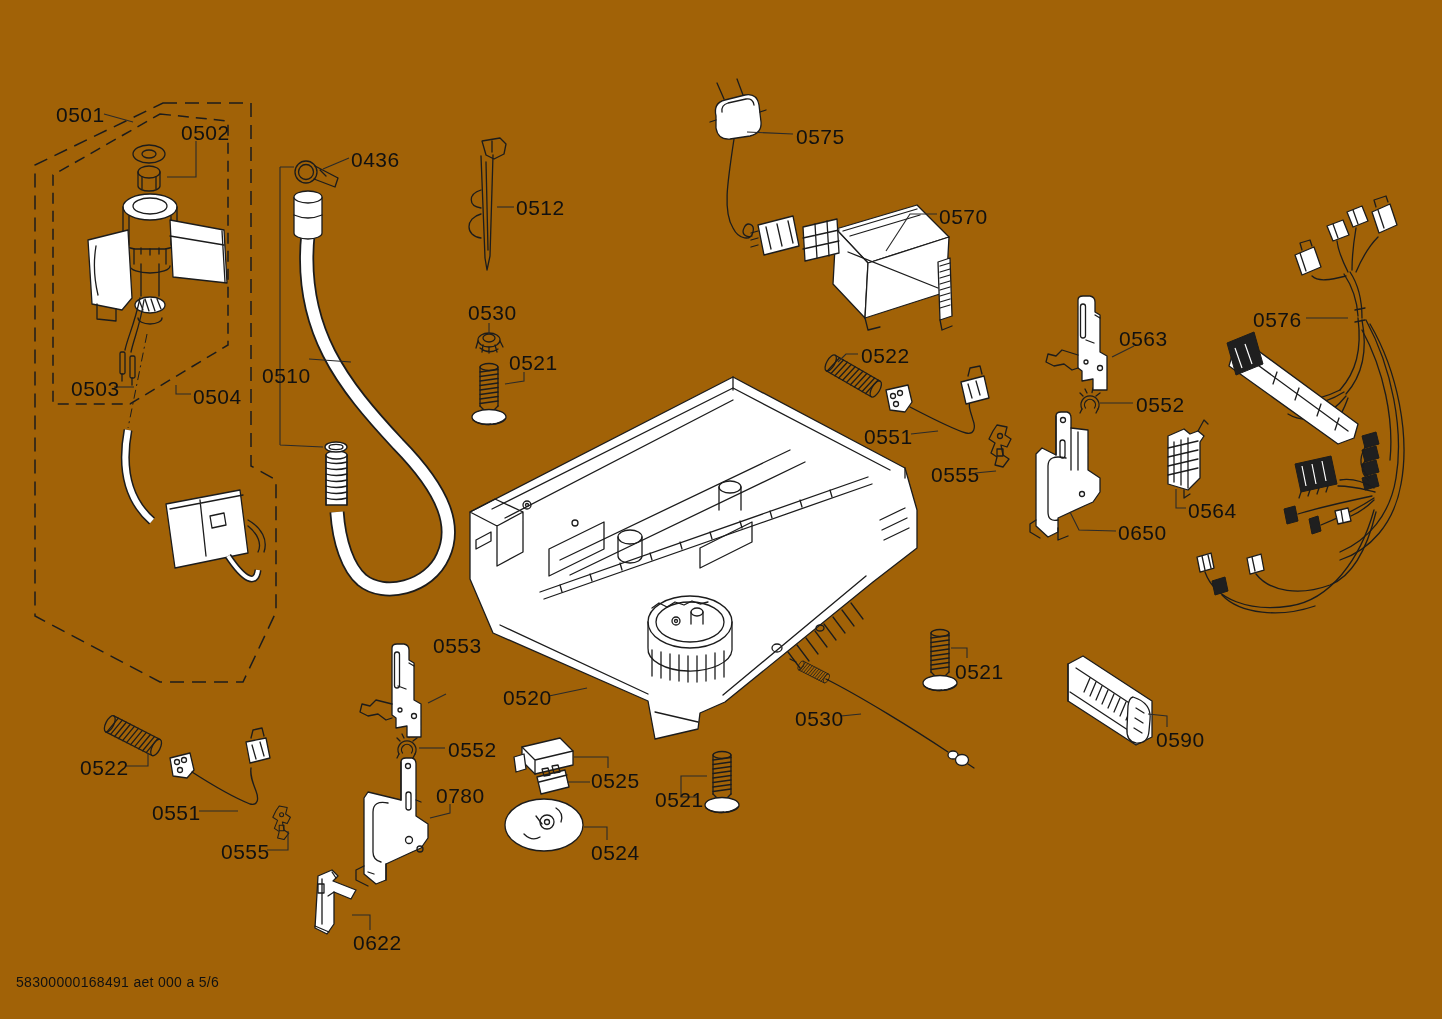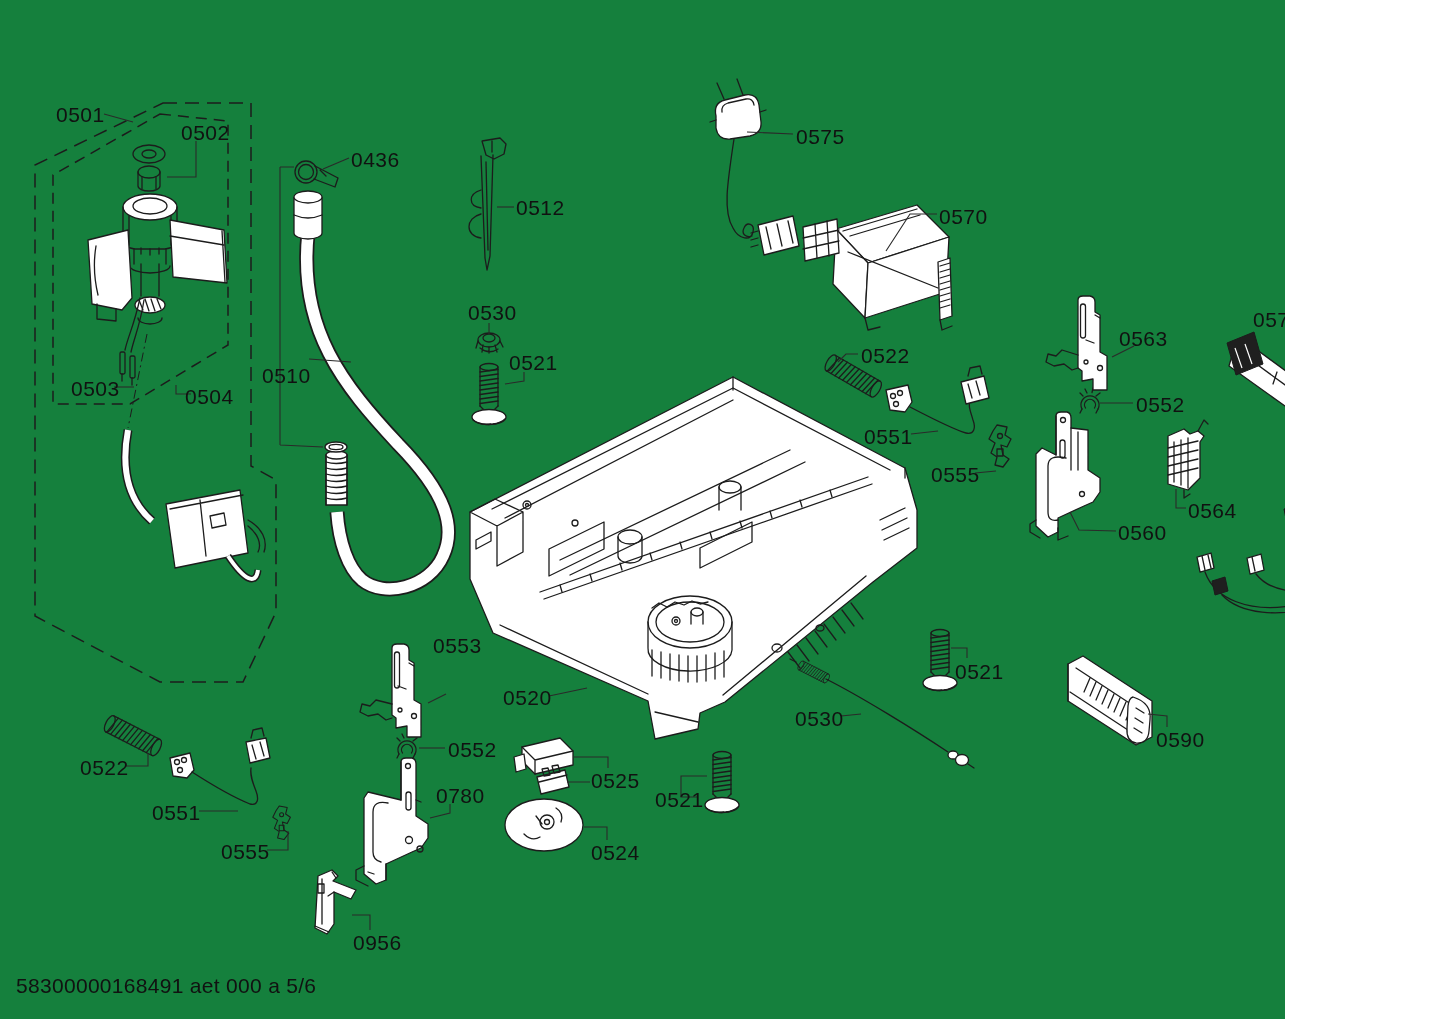--- a/index.html
+++ b/index.html
@@ -1,34 +1,34 @@
 <!DOCTYPE html>
 <html><head>
 <meta charset="utf-8">
 <style>
   html,body{margin:0;padding:0;background:#fff;}
-  .canvas{position:relative;width:1285px;height:1019px;background:#15803d;
+  .canvas{position:relative;width:1442px;height:1019px;background:#a16207;
           font-family:"Liberation Sans",sans-serif;overflow:hidden;}
   svg.art{position:absolute;left:0;top:0;}
   .ln{stroke:#1c1c1c;fill:none;stroke-width:1.3;stroke-linecap:round;stroke-linejoin:round;}
   .lnW{stroke:#1c1c1c;fill:#ffffff;stroke-width:1.3;stroke-linejoin:round;}
   .dk{stroke:#1c1c1c;fill:#1f1f1f;stroke-width:1;stroke-linejoin:round;}
   .wht{stroke:#ffffff;fill:none;stroke-width:1.2;}
   .ldr{stroke:#2a2a2a;fill:none;stroke-width:1.1;}
   .dash{stroke:#1c1c1c;fill:none;stroke-width:1.5;stroke-dasharray:14 8;}
   .dash2{stroke:#1c1c1c;fill:none;stroke-width:1.5;stroke-dasharray:11 7;}
   .dashdot{stroke:#1c1c1c;fill:none;stroke-width:1;stroke-dasharray:9 4 2 4;}
   .tubeO{stroke:#1c1c1c;stroke-width:15;fill:none;}
   .tubeI{stroke:#ffffff;stroke-width:11.5;fill:none;}
   .tubeO2{stroke:#1c1c1c;stroke-width:9;fill:none;}
   .tubeI2{stroke:#ffffff;stroke-width:6;fill:none;}
   .tubeO3{stroke:#1c1c1c;stroke-width:7;fill:none;}
   .tubeI3{stroke:#ffffff;stroke-width:4;fill:none;}
   .lbl{position:absolute;font-size:21px;color:#111;white-space:nowrap;letter-spacing:.5px;}
-  .footer{position:absolute;left:16px;top:974px;font-size:21px;color:#111;letter-spacing:.3px;}
+  .footer{position:absolute;left:16px;top:974px;font-size:14px;color:#111;letter-spacing:.3px;}
 </style>
 </head>
 <body>
 
 <div class="canvas">
 
 <svg class="art" width="1442" height="1019" viewBox="0 0 1442 1019">
 
   <defs>
     <g id="screwSym">
@@ -421,33 +421,33 @@
 <div class="lbl" style="left:468px;top:301px">0530</div>
 <div class="lbl" style="left:509px;top:351px">0521</div>
 <div class="lbl" style="left:262px;top:364px">0510</div>
 <div class="lbl" style="left:861px;top:344px">0522</div>
 <div class="lbl" style="left:1253px;top:308px">0576</div>
 <div class="lbl" style="left:1119px;top:327px">0563</div>
 <div class="lbl" style="left:1136px;top:393px">0552</div>
 <div class="lbl" style="left:864px;top:425px">0551</div>
 <div class="lbl" style="left:931px;top:463px">0555</div>
 <div class="lbl" style="left:71px;top:377px">0503</div>
-<div class="lbl" style="left:185px;top:385px">0504</div>
+<div class="lbl" style="left:193px;top:385px">0504</div>
 <div class="lbl" style="left:1188px;top:499px">0564</div>
-<div class="lbl" style="left:1118px;top:521px">0560</div>
+<div class="lbl" style="left:1118px;top:521px">0650</div>
 <div class="lbl" style="left:433px;top:634px">0553</div>
 <div class="lbl" style="left:503px;top:686px">0520</div>
 <div class="lbl" style="left:955px;top:660px">0521</div>
 <div class="lbl" style="left:795px;top:707px">0530</div>
 <div class="lbl" style="left:448px;top:738px">0552</div>
 <div class="lbl" style="left:1156px;top:728px">0590</div>
 <div class="lbl" style="left:80px;top:756px">0522</div>
 <div class="lbl" style="left:591px;top:769px">0525</div>
 <div class="lbl" style="left:152px;top:801px">0551</div>
 <div class="lbl" style="left:436px;top:784px">0780</div>
 <div class="lbl" style="left:655px;top:788px">0521</div>
 <div class="lbl" style="left:591px;top:841px">0524</div>
 <div class="lbl" style="left:221px;top:840px">0555</div>
-<div class="lbl" style="left:353px;top:931px">0956</div>
+<div class="lbl" style="left:353px;top:931px">0622</div>
 
 <div class="footer">58300000168491 aet 000 a 5/6</div>
 
 </div>
 
 </body></html>

